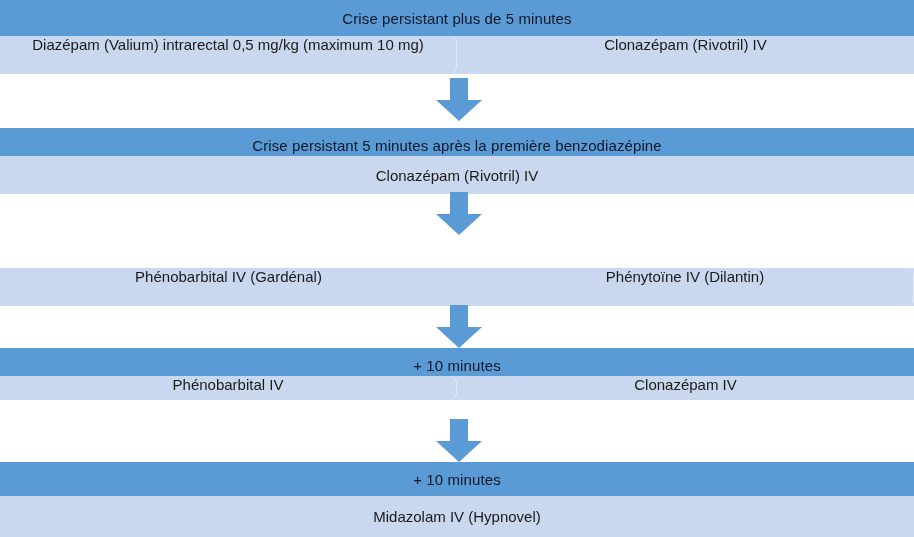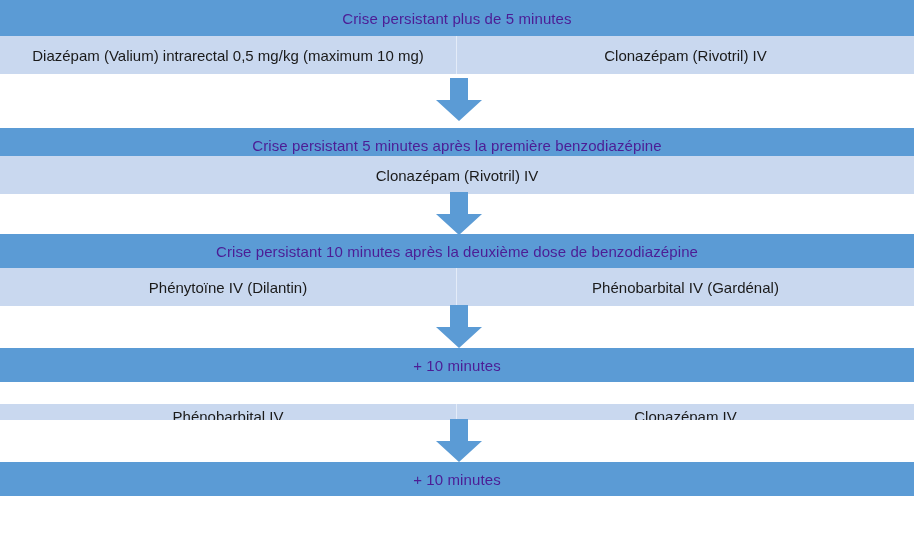--- a/index.html
+++ b/index.html
@@ -23,21 +23,21 @@
 
   .band {
     position: absolute;
     left: 0;
     width: 914px;
     box-sizing: border-box;
   }
 
   .header-band {
     background: #5b9bd5;
-    color: #4c1d95;
+    color: #0f172a;
     display: flex;
     align-items: center;
     justify-content: center;
     font-size: 15px;
     letter-spacing: 0.1px;
   }
 
   .content-band {
     background: #c9d8ef;
     color: #1a1a1a;
@@ -47,24 +47,24 @@
   }
 
   .content-band.single {
     justify-content: center;
   }
 
   .cell {
     flex: 0 0 457px;
     width: 457px;
     display: flex;
-    align-items: center;
     justify-content: center;
     box-sizing: border-box;
     height: 100%;
+    border-radius: 8px;
   }
 
   .cell.left {
     border-right: 1.5px solid #e4ecf8;
   }
 
   .cell-wide {
     flex: 1 1 auto;
     display: flex;
     align-items: center;
@@ -129,60 +129,62 @@
   </div>
 
   <div class="spacer" style="top:194px; height:40px;"></div>
 
   <div class="arrow" style="top:192px;">
     <svg viewBox="0 0 48 44" xmlns="http://www.w3.org/2000/svg">
       <polygon points="15,0 33,0 33,22 47,22 24,43 1,22 15,22" fill="#5b9bd5"></polygon>
     </svg>
   </div>
 
-  <div class="band header-band" style="top:234px; height:34px;">
-    <span>Crise persistant 10 minutes après la deuxième dose de benzodiazépine</span>
-  </div>
 
   <div class="band content-band" style="top:268px; height:38px;">
+    <div class="cell right">
+      <span>Phénobarbital IV (Gardénal)</span>
+    </div>
     <div class="cell left">
       <span>Phénytoïne IV (Dilantin)</span>
-    </div>
-    <div class="cell right">
-      <span>Phénobarbital IV (Gardénal)</span>
     </div>
   </div>
 
   <div class="spacer" style="top:306px; height:42px;"></div>
 
   <div class="arrow" style="top:305px;">
     <svg viewBox="0 0 48 44" xmlns="http://www.w3.org/2000/svg">
       <polygon points="15,0 33,0 33,22 47,22 24,43 1,22 15,22" fill="#5b9bd5"></polygon>
     </svg>
   </div>
 
   <div class="band header-band" style="top:348px; height:34px;">
     <span>+ 10 minutes</span>
   </div>
 
-  <div class="band content-band" style="top:404px; height:24px;">
+  <div class="band content-band" style="top:376px; height:24px;">
     <div class="cell left">
       <span>Phénobarbital  IV</span>
     </div>
     <div class="cell right">
       <span>Clonazépam IV</span>
     </div>
   </div>
 
   <div class="spacer" style="top:420px; height:42px;"></div>
 
   <div class="arrow" style="top:419px;">
     <svg viewBox="0 0 48 44" xmlns="http://www.w3.org/2000/svg">
       <polygon points="15,0 33,0 33,22 47,22 24,43 1,22 15,22" fill="#5b9bd5"></polygon>
     </svg>
   </div>
 
   <div class="band header-band" style="top:462px; height:34px;">
     <span>+ 10 minutes</span>
   </div>
 
+  <div class="band content-band single" style="top:496px; height:41px;">
+    <div class="cell-wide">
+      <span>Midazolam IV (Hypnovel)</span>
+    </div>
+  </div>
 
 </div>
 
 </body></html>

